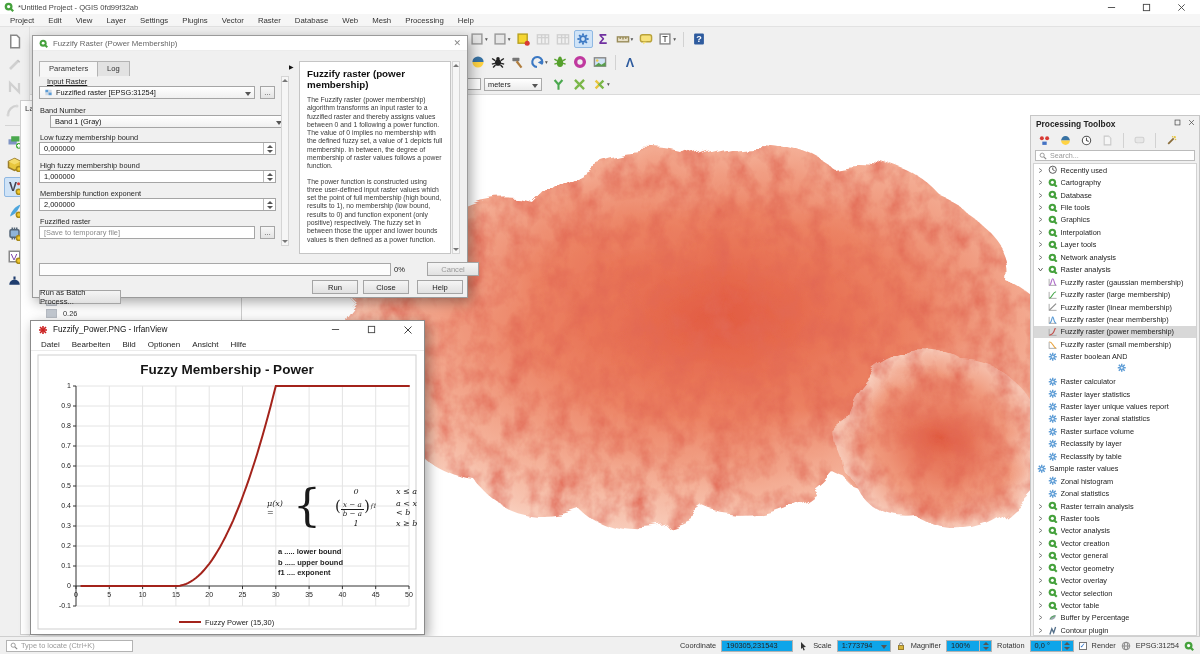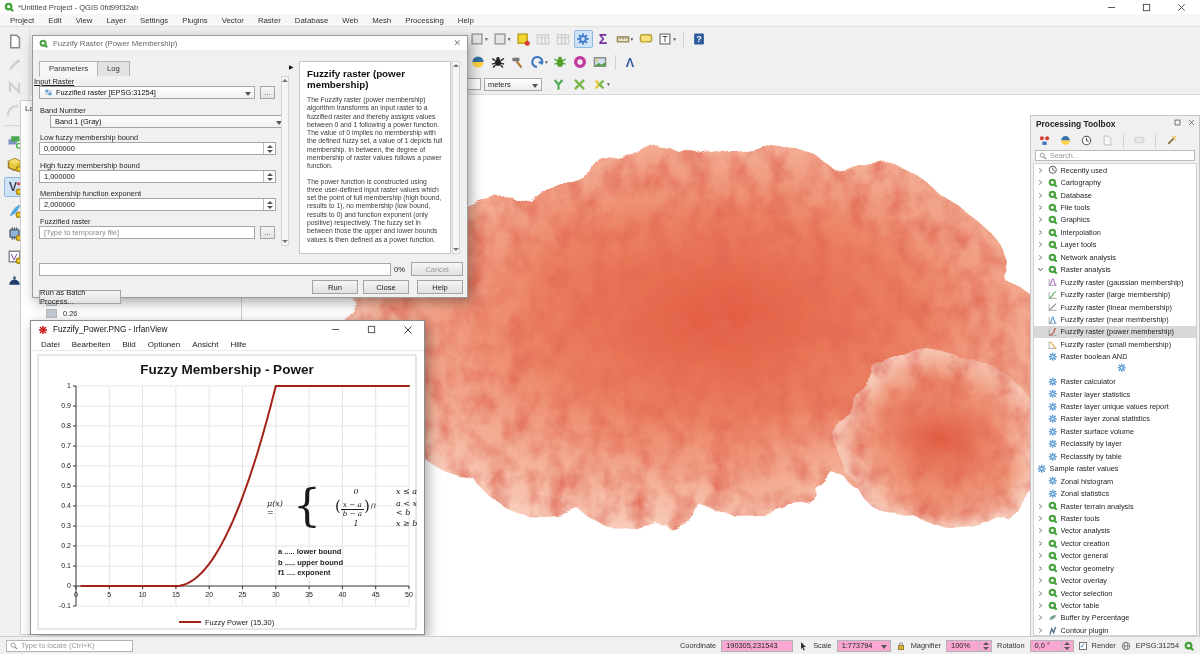--- a/index.html
+++ b/index.html
@@ -101,21 +101,21 @@
   .frac{display:inline-flex;flex-direction:column;align-items:center;vertical-align:middle;font-size:7.2px;line-height:1.05;}
   .frac .num{border-bottom:0.8px solid #1a1a1a;padding:0 2px;}
   .paren{font-size:15px;font-style:normal;}
   .fexp{font-size:6px;vertical-align:super;margin-left:1px;}
   .notes{position:absolute;left:247px;top:196px;font-size:7.5px;font-weight:bold;color:#222;line-height:10.5px;}
 
   
   .statusbar{left:0;top:636px;width:1200px;height:18px;background:#f0f0f0;border-top:1px solid #cfcfcf;
       display:flex;align-items:center;gap:5px;padding:0 6px;font-size:7.4px;color:#333;}
   .locate{width:127px;height:12px;border:1px solid #b3b3b3;background:#fff;display:flex;align-items:center;gap:3px;padding:0 3px;color:#9a9a9a;}
-  .sbbox{height:12px;border:1px solid #b3b3b3;background:#f9a8d4;display:flex;align-items:center;padding:0 4px;position:relative;color:#222;}
+  .sbbox{height:12px;border:1px solid #b3b3b3;background:#0ea5e9;display:flex;align-items:center;padding:0 4px;position:relative;color:#222;}
   .sbspin{padding-right:13px;}
   .cb{width:8px;height:8px;border:1px solid #777;background:#fff;display:flex;align-items:center;justify-content:center;font-size:7px;color:#2a6fc9;line-height:7px;}
 </style>
 </head>
 <body>
 
 <div id="app">
 
   <div class="abs titlebar">
     <span>
@@ -1080,21 +1080,21 @@
             <circle cx="4.6" cy="4.6" r="1.6" fill="#fff"></circle>
             <line x1="6.2" y1="6.2" x2="9.2" y2="9.2" stroke="#45a13c" stroke-width="2.2"></line>
           </svg>
         </span>
       <span class="dlg-title-text">Fuzzify Raster (Power Membership)</span>
       <span class="dlg-close">✕</span>
     </div>
     <div class="tab on" style="left:6px;top:25px;">Parameters</div>
     <div class="tab" style="left:64px;top:25px;">Log</div>
 
-    <div class="flabel" style="left:1px;top:41px;text-decoration:underline;">Input Raster</div>
+    <div class="flabel" style="left:14px;top:41px;text-decoration:underline;">Input Raster</div>
     <div class="combo" style="left:6px;top:50px;width:216px;">
       <span style="margin-right:3px;">
           <svg viewBox="0 0 10 10" width="9" height="9">
             <rect x="1.5" y="2" width="3.5" height="3" fill="#5b9bd5"></rect>
             <rect x="5" y="2" width="3.5" height="3" fill="#cfd8e2"></rect>
             <rect x="1.5" y="5" width="3.5" height="3" fill="#cfd8e2"></rect>
             <rect x="5" y="5" width="3.5" height="3" fill="#5b9bd5"></rect>
           </svg>
         </span>
       <span>Fuzzified raster [EPSG:31254]</span>
@@ -1130,21 +1130,21 @@
     <div class="spinf" style="left:6px;top:162px;width:237px;">
       <span>2,000000</span>
       <span class="spinarr">
           <span class="up"></span>
           <span class="dn"></span>
         </span>
     </div>
 
     <div class="flabel" style="left:7px;top:181px;">Fuzzified raster</div>
     <div class="outf" style="left:6px;top:190px;width:216px;">
-      <span>[Type to temporary file]</span>
+      <span>[Save to temporary file]</span>
     </div>
     <div class="browse" style="left:227px;top:190px;">…</div>
 
     <div class="vscroll" style="left:248px;top:40px;height:170px;">
       <span class="up" style="border-bottom-color:#777;"></span>
         <span class="dn" style="border-top-color:#777;"></span>
     </div>
     <div class="abs" style="left:256px;top:27px;font-size:6px;color:#111;">▶</div>
 
     <div class="helpp">
@@ -1152,21 +1152,21 @@
       <p>The Fuzzify raster (power membership) algorithm transforms an input raster to a fuzzified raster and thereby assigns values between 0 and 1 following a power function. The value of 0 implies no membership with the defined fuzzy set, a value of 1 depicts full membership. In between, the degree of membership of raster values follows a power function.</p>
       <p>The power function is constructed using three user-defined input raster values which set the point of full membership (high bound, results to 1), no membership (low bound, results to 0) and function exponent (only positive) respectively. The fuzzy set in between those the upper and lower bounds values is then defined as a power function.</p>
     </div>
     <div class="vscroll" style="left:419px;top:25px;height:193px;">
       <span class="up" style="border-bottom-color:#777;"></span>
         <span class="dn" style="border-top-color:#777;"></span>
     </div>
 
     <div class="progress"></div>
     <div class="abs" style="left:361px;top:229px;font-size:7.6px;">0%</div>
-    <div class="btn off" style="left:378px;top:226px;width:52px;">Cancel</div>
+    <div class="btn off" style="left:394px;top:226px;width:52px;">Cancel</div>
 
     <div class="btn" style="left:6px;top:254px;width:82px;">Run as Batch Process...</div>
     <div class="btn" style="left:279px;top:244px;width:46px;">Run</div>
     <div class="btn" style="left:330px;top:244px;width:46px;">Close</div>
     <div class="btn" style="left:384px;top:244px;width:46px;">Help</div>
   </div>
 
   <div class="abs iview">
     <div class="iv-title">
       <span>

